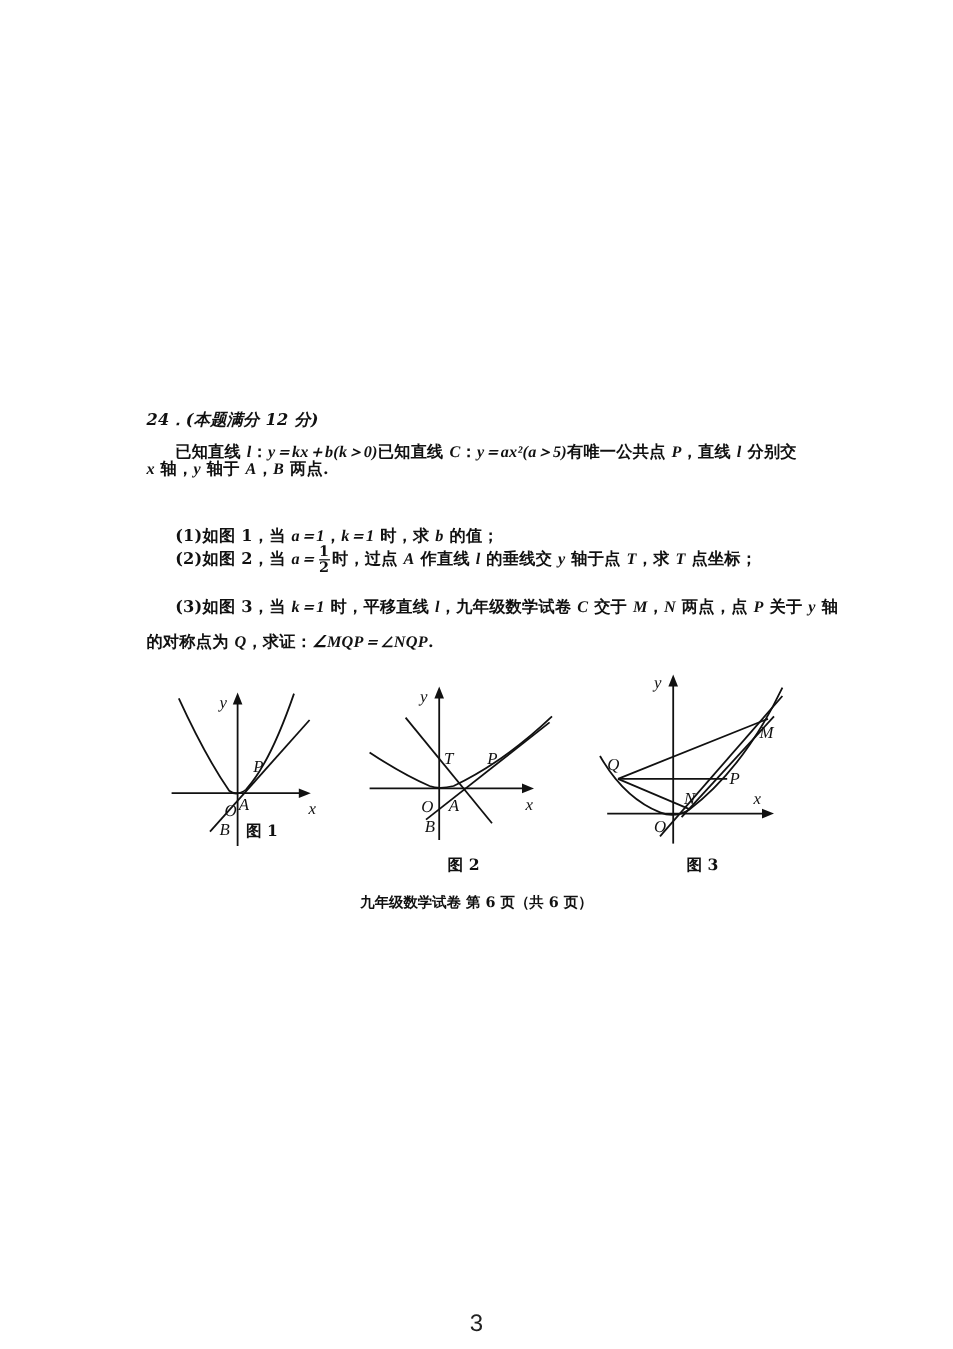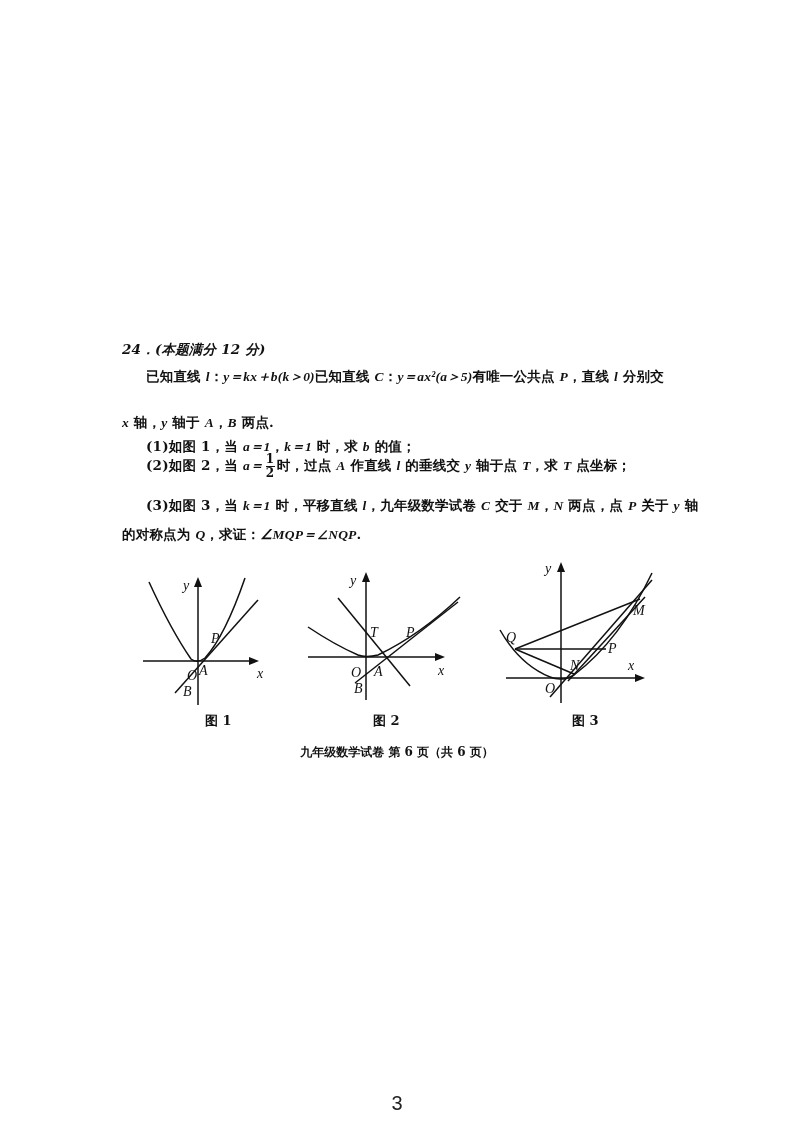--- a/index.html
+++ b/index.html
@@ -18,21 +18,21 @@
   </style>
 </head>
 <body>
 
 <div class="line" style="left:122px; top:341px;font-style:italic;">24．(本题满分 12 分)</div>
 
 <div class="line" style="left:146px; top:368px;">
   <span>已知直线 </span><span class="it">l</span><span>：</span><span class="it">y＝kx＋b(k＞0)</span><span>已知直线 </span><span class="it">C</span><span>：</span><span class="it">y＝ax²(a＞5)</span><span>有唯一公共点 </span><span class="it">P</span><span>，直线 </span><span class="it">l</span><span> 分别交</span>
 </div>
 
-<div class="line" style="left:122px; top:414px;">
+<div class="line" style="left:122px; top:382px;">
   <span class="it">x</span><span> 轴，</span><span class="it">y</span><span> 轴于 </span><span class="it">A</span><span>，</span><span class="it">B</span><span> 两点.</span>
 </div>
 
 <div class="line" style="left:146px; top:426px;margin-top:12px;">
   <span>(1)如图 1，当 </span><span class="it">a＝1</span><span>，</span><span class="it">k＝1</span><span> 时，求 </span><span class="it">b</span><span> 的值；</span>
 </div>
 
 <div class="line" style="left:146px; top:453px;">
   <span>(2)如图 2，当 </span><span class="it">a＝</span><span class="frac">
       <span>1</span>
@@ -62,21 +62,21 @@
 
     <line x1="40" y1="123" x2="123" y2="30" stroke="#111" stroke-width="1.5"></line>
     <text x="52" y="110">O</text>
     <text x="64" y="105">A</text>
     <text x="48" y="126">B</text>
     <text x="76" y="73">P</text>
     <text x="48" y="20">y</text>
     <text x="122" y="108">x</text>
   </svg>
 </div>
-<div class="caption" style="left:205px; top:712px;">图 1</div>
+<div class="caption" style="left:205px; top:684px;">图 1</div>
 
 <div class="fig" style="left:300px; top:565px;">
   <svg width="165" height="140" viewBox="0 0 165 140">
     <line x1="8" y1="92" x2="140" y2="92" stroke="#111" stroke-width="1.5"></line>
     <polygon points="145,92 135,88 135,96" fill="#111"></polygon>
     <line x1="66" y1="135" x2="66" y2="12" stroke="#111" stroke-width="1.5"></line>
     <polygon points="66,7 62,17 70,17" fill="#111"></polygon>
 
     <path d="M 8,62 Q 35,80 58,90 Q 66,93 78,90 Q 120,70 160,32" fill="none" stroke="#111" stroke-width="1.5"></path>
 

